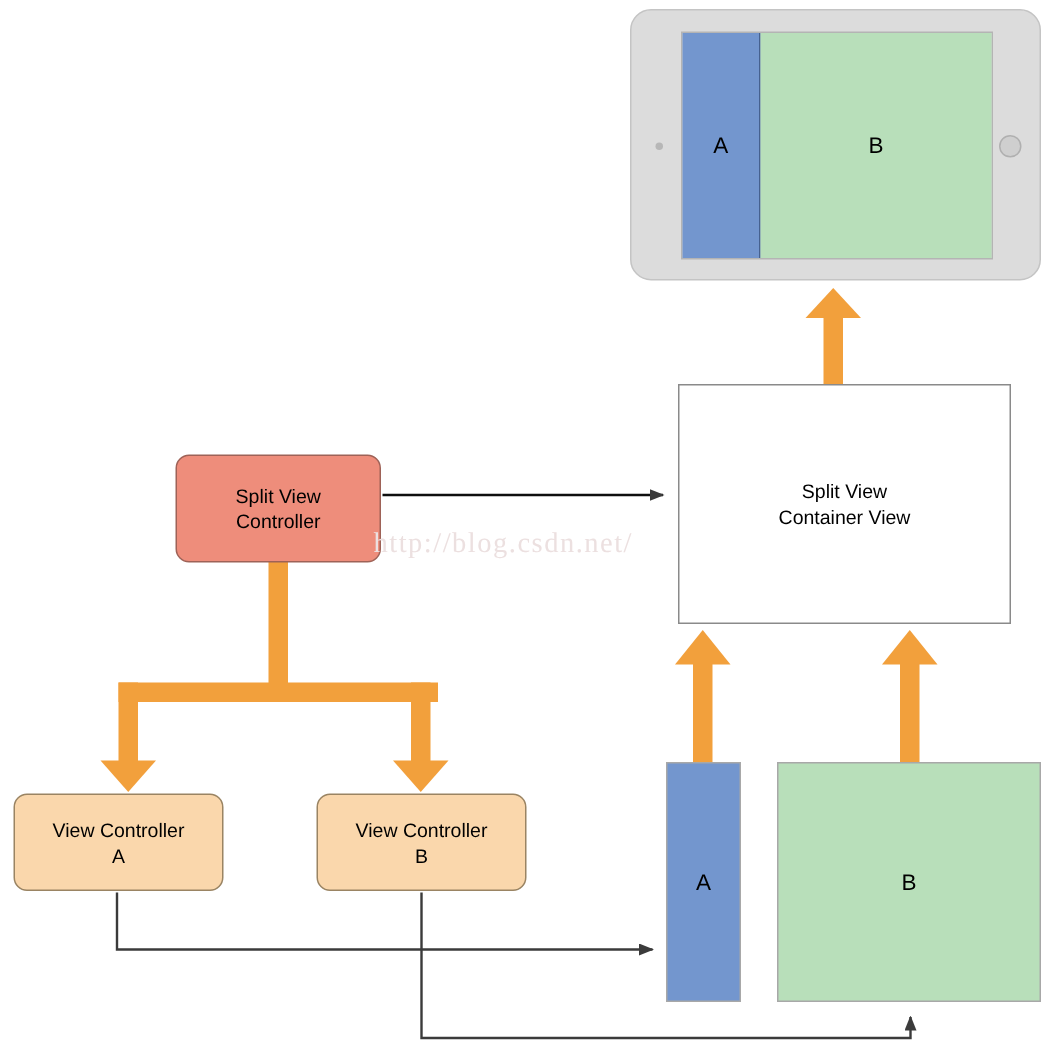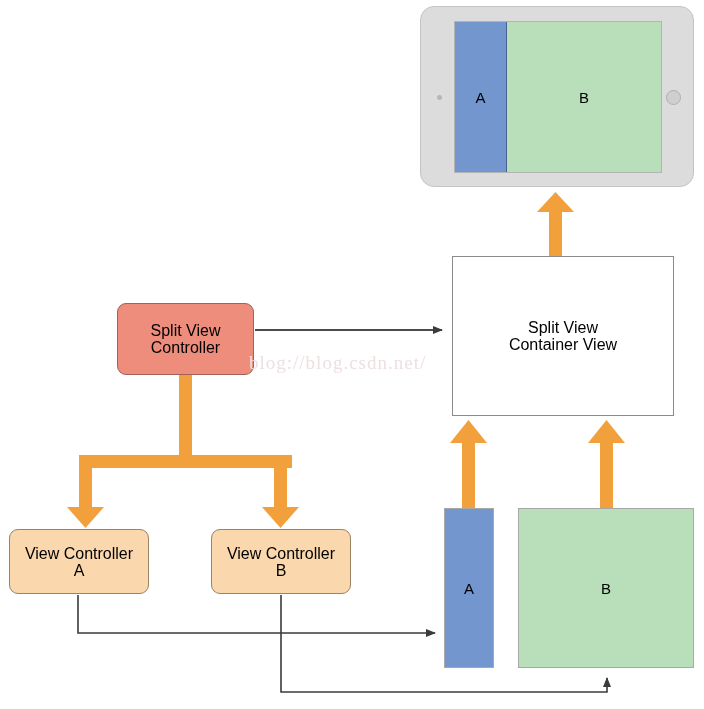--- a/index.html
+++ b/index.html
@@ -87,21 +87,21 @@
   }
 
   
   .node {
     position: absolute;
     box-sizing: border-box;
     display: flex;
     align-items: center;
     justify-content: center;
     text-align: center;
-    font-size: 16px;
+    font-size: 13px;
     line-height: 17px;
     color: #000;
     white-space: pre-line;
   }
   .node.rounded {
     border-radius: 9px;
   }
 
   #node-svc {
     left: 117px;
@@ -252,15 +252,15 @@
   <div class="node rounded" id="node-vcb">View Controller
 B</div>
 
   <div id="view-a">
     <span class="pane-label">A</span>
   </div>
   <div id="view-b">
     <span class="pane-label">B</span>
   </div>
 
-  <div id="watermark">blog://blog.csdn.net/</div>
+  <div id="watermark">http://blog.csdn.net/</div>
 
 </div>
 
 </body></html>

